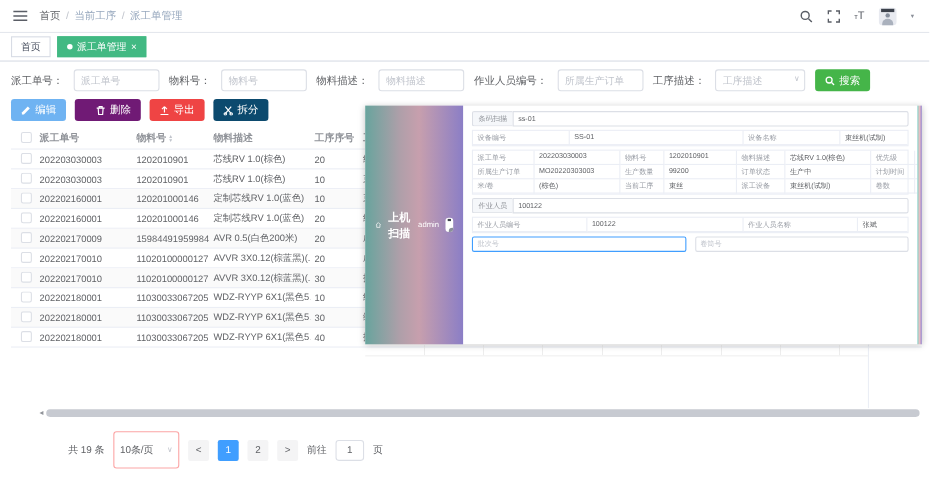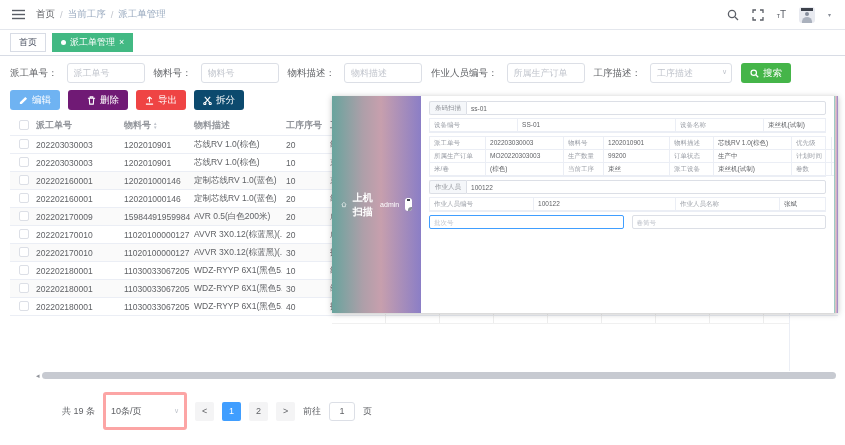--- a/index.html
+++ b/index.html
@@ -70,21 +70,21 @@
   .hs-arrow { font-size:7px; color:#909399; line-height:1; }
   .hs-thumb { flex:1; height:7px; background:#c7cad1; border-radius:4px; }
   .residual { position:absolute; left:332px; top:314px; width:457px; height:10px;
               border-bottom:1px solid #f0f0f0;
               background:repeating-linear-gradient(90deg,transparent 0,transparent 53px,#ededed 53px,#ededed 54px); }
   .vline { position:absolute; left:789px; top:313px; width:1px; height:58px; background:#ebeef5; }
 
   
   .pager { position:absolute; left:34px; top:392px; display:flex; align-items:center; gap:8px;
            font-size:9px; color:#606266;margin-left:28px; }
-  .psize { width:84px; height:20px; border:3px solid #fca5a5; border-radius:3px; display:flex;
+  .psize { width:60px; height:20px; border:1px solid #fca5a5; border-radius:3px; display:flex;
            align-items:center; justify-content:space-between; padding:16px 5px; }
   .psize .sel-caret { font-size:7px; color:#c0c4cc; }
   .pbtn { min-width:19px; height:19px; border-radius:2px; background:#f4f4f5; display:flex;
           align-items:center; justify-content:center; font-size:9px; color:#606266; cursor:pointer; }
   .pbtn.active { background:#409eff; color:#fff; }
   .goto-input { width:26px; height:19px; border:1px solid #dcdfe6; border-radius:3px; text-align:center;
                 font-size:9px; color:#606266; outline:none; }
 
   
   .panel { position:absolute; left:332px; top:96px; width:506px; height:217px; background:#fff;

